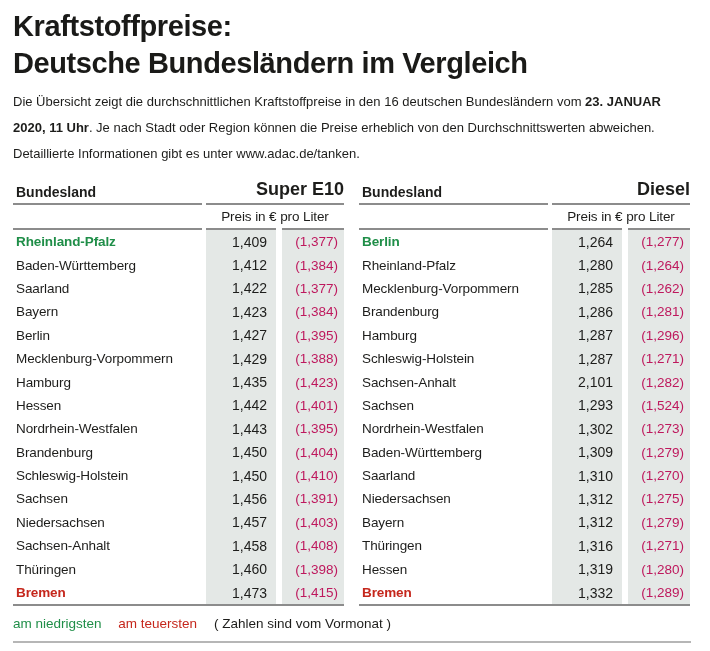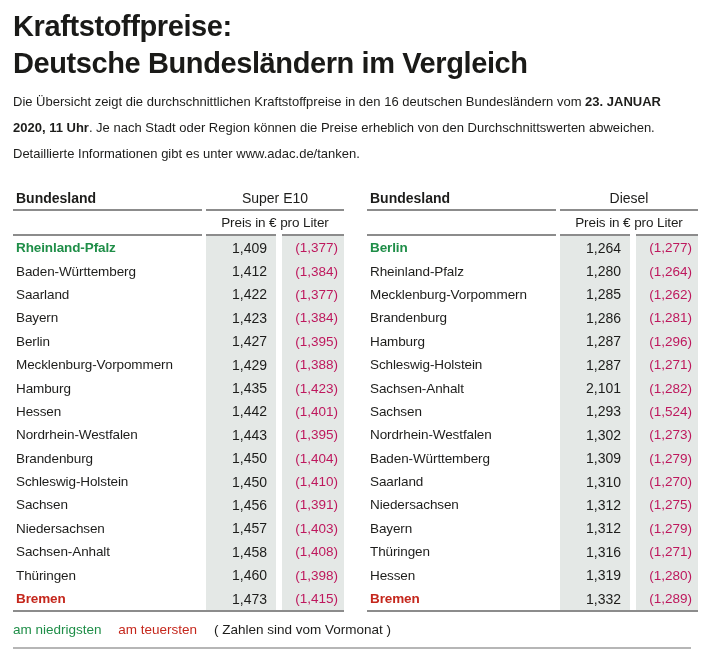--- a/index.html
+++ b/index.html
@@ -11,25 +11,25 @@
   body{
     width:710px;height:651px;background:#fff;color:var(--text);
     font-family:"Liberation Sans","DejaVu Sans",sans-serif;overflow:hidden;
   }
   .page{width:704px;height:651px;padding:6px 13px 8px}
   h1{margin:2px 0 0;font-size:29px;line-height:37px;font-weight:700;letter-spacing:-0.4px;color:#1a1a18}
   h1 .tl{display:block}
   .intro{margin:7px 0 0;font-size:13px;line-height:26px;max-width:686px}
   .intro strong{font-weight:700}
 
-  .tables{display:flex;gap:23px;margin-top:18px}
+  .tables{display:flex;gap:15px;margin-top:12px}
   .ptable{width:331px}
   .thead1{display:grid;grid-template-columns:193px 138px;align-items:end;height:21px}
   .name-h{font-weight:700;font-size:14px;padding-left:3px}
-  .fuel-h{font-weight:400;font-size:14px;text-align:center}
+  .fuel-h{font-weight:700;font-size:18px;text-align:right}
   .hline1{display:grid;grid-template-columns:189px 4px 138px;height:2px;margin-top:3px}
   .hline2{display:grid;grid-template-columns:189px 4px 70px 6px 62px;height:2px}
   .seg{display:block;height:2px;background:var(--line)}
   .hline1 .sg1{grid-column:1}.hline1 .sg2{grid-column:3}
   .hline2 .sg1{grid-column:1}.hline2 .sg2{grid-column:3}.hline2 .sg3{grid-column:5}
   .thead2{display:grid;grid-template-columns:193px 138px;height:23px;align-items:center}
   .unit-h{font-size:13.5px;text-align:center;letter-spacing:-0.1px}
 
   .row{display:grid;grid-template-columns:193px 70px 6px 62px;height:23.4px}
   .cell-name{font-size:13.5px;padding-left:3px;letter-spacing:-0.1px;align-self:center;white-space:nowrap}

